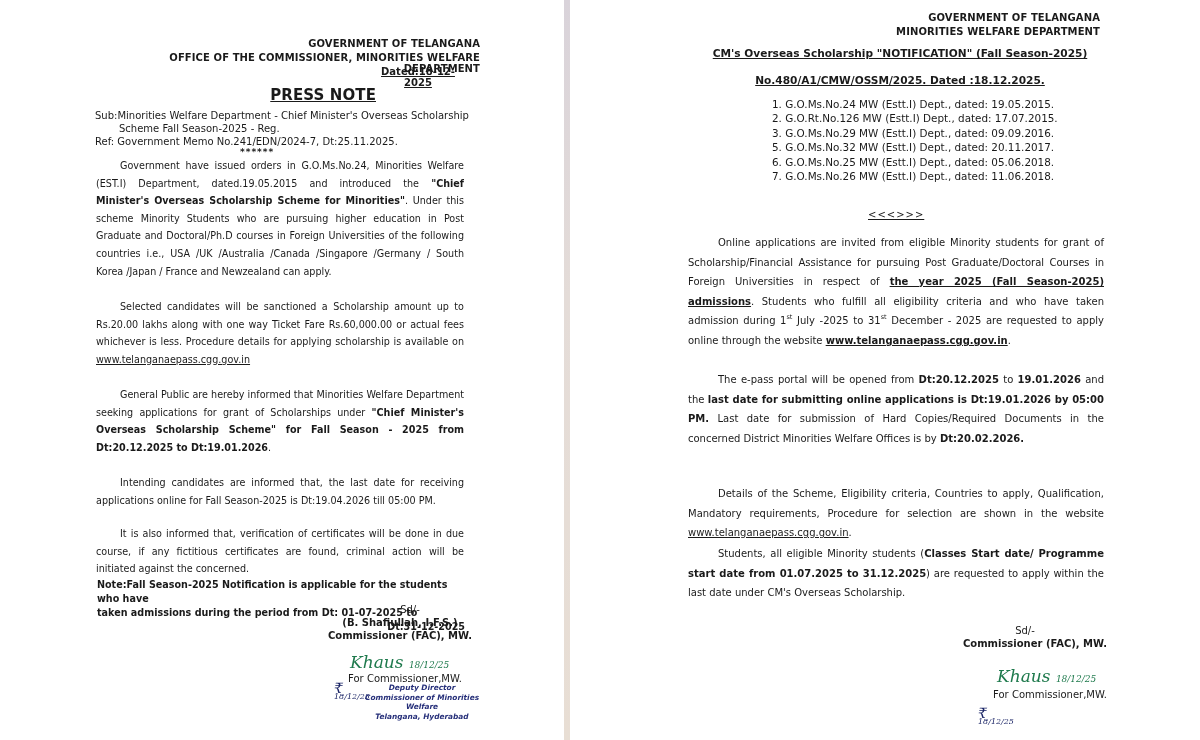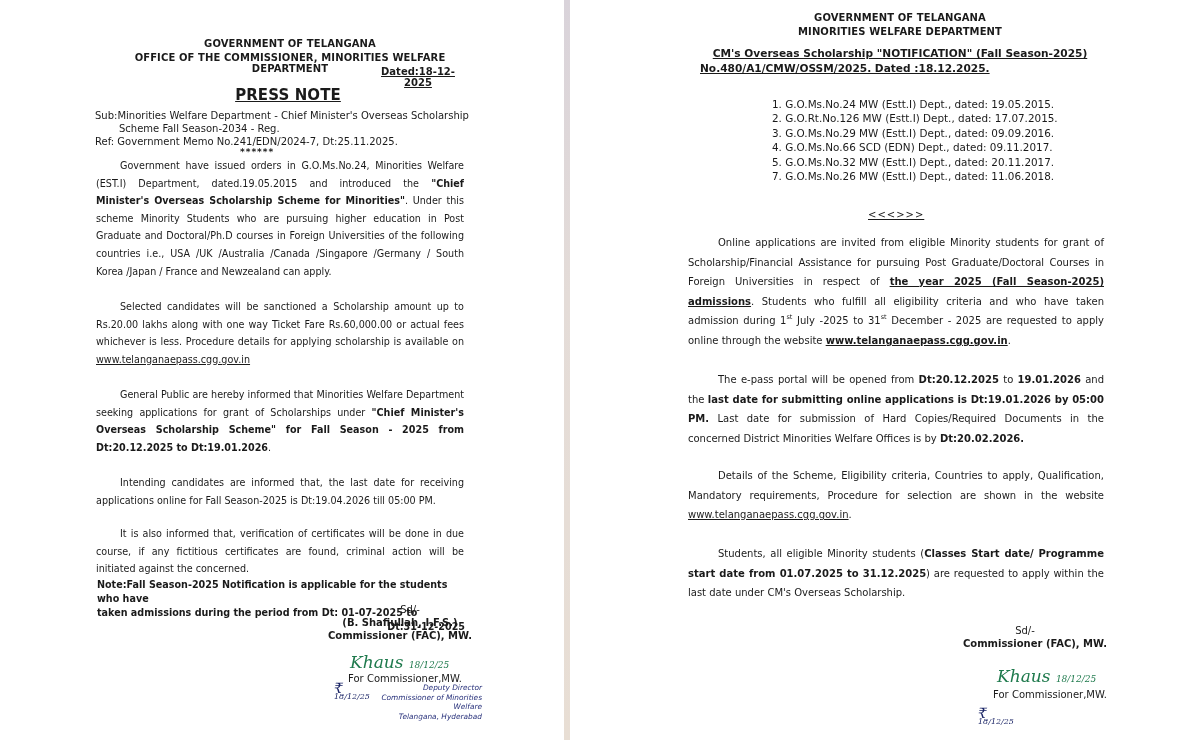--- a/index.html
+++ b/index.html
@@ -5,21 +5,21 @@
     * { box-sizing: border-box; margin: 0; padding: 0; }
     html, body { width: 1200px; height: 740px; overflow: hidden; background: #ffffff; }
     body { position: relative; font-family: "DejaVu Sans", sans-serif; color: #1a1a1a; }
 
     .page { position: absolute; top: 0; height: 740px; background: #ffffff; }
     #left-page { left: 0; width: 564px; }
     #right-page { left: 570px; width: 630px; }
     .divider { position: absolute; left: 564px; top: 0; width: 6px; height: 740px;
       background: linear-gradient(180deg, #d9d3da 0%, #e4dcd8 40%, #e8ded4 100%); }
 
-    .hdr { position: absolute; text-align: center; font-weight: bold; letter-spacing: 0.1px; }
+    .hdr { position: absolute; text-align: right; font-weight: bold; letter-spacing: 0.1px; }
     .u { text-decoration: underline; }
     .b { font-weight: bold; }
 
     .para { position: absolute; font-size: 9.6px; line-height: 17.6px; text-align: justify; text-align-last: auto; }
     .para .indent { display: inline-block; width: 24px; }
 
     
     #l-gov { left: 100px; top: 38px; width: 380px; font-size: 10px; }
     #l-office { left: 100px; top: 52px; width: 380px; font-size: 10px; }
     #l-dated { position: absolute; left: 370px; top: 66px; width: 96px; text-align: center; font-size: 10px; font-weight: bold; text-decoration: underline; }
@@ -37,35 +37,35 @@
     #l-note { position: absolute; left: 97px; top: 578px; width: 368px; font-size: 9.6px; font-weight: bold; line-height: 14px; }
     #l-note .end { float: right; margin-left: 8px; }
 
     .sig { position: absolute; text-align: center; font-size: 10px; line-height: 13px; }
     #l-sd { left: 380px; top: 603px; width: 60px; font-size: 10px; }
     #l-name { left: 300px; top: 616px; width: 200px; font-weight: bold; }
     #l-title { left: 300px; top: 629px; width: 200px; font-weight: bold; }
     #l-green { position: absolute; left: 350px; top: 652px; font-family: "DejaVu Serif", serif; font-style: italic; font-size: 17px; color: #1f7a4d; }
     #l-green .d { font-size: 9px; }
     #l-forcomm { left: 330px; top: 672px; width: 150px; }
-    #l-stamp { position: absolute; left: 362px; top: 683px; width: 120px; text-align: right; color: #27307a; font-weight: normal; font-size: 7.4px; line-height: 9.6px; font-style: italic; }
+    #l-stamp { position: absolute; left: 362px; top: 683px; width: 120px; text-align: center; color: #27307a; font-weight: bold; font-size: 7.4px; line-height: 9.6px; font-style: italic; }
     #l-initial { position: absolute; left: 334px; top: 680px; font-family: "DejaVu Serif", serif; font-style: italic; color: #1b2566; font-size: 14px; }
     #l-initial .d { font-size: 8px; display: block; margin-top: -4px; }
 
     
     #r-gov { left: 700px; top: 12px; width: 400px; font-size: 10px; position: absolute; }
     #r-dept { left: 700px; top: 26px; width: 400px; font-size: 10px; position: absolute; }
     #r-notif { position: absolute; left: 700px; top: 47px; width: 400px; text-align: center; font-size: 10.6px; font-weight: bold; text-decoration: underline; }
-    #r-no { position: absolute; left: 700px; top: 62px; width: 400px; font-size: 10.6px; font-weight: bold; text-decoration: underline; }
+    #r-no { position: absolute; left: 700px; top: 74px; width: 400px; text-align: center; font-size: 10.6px; font-weight: bold; text-decoration: underline; }
     #r-refs { position: absolute; left: 772px; top: 97px; width: 300px; font-size: 10.4px; line-height: 14.4px; list-style: none; }
     #r-sep { position: absolute; left: 868px; top: 209px; font-size: 10px; text-decoration: underline; letter-spacing: 1px; }
 
     #r-p1 { left: 688px; top: 233px; width: 416px; font-size: 10px; line-height: 19.6px; }
     #r-p2 { left: 688px; top: 370px; width: 416px; font-size: 10px; line-height: 19.6px; }
-    #r-p3 { left: 688px; top: 466px; width: 416px; font-size: 10px; line-height: 19.6px; }
+    #r-p3 { left: 688px; top: 484px; width: 416px; font-size: 10px; line-height: 19.6px; }
     #r-p4 { left: 688px; top: 544px; width: 416px; font-size: 10px; line-height: 19.6px; }
     sup { font-size: 6.5px; vertical-align: 5px; line-height: 0; }
 
     #r-sd { left: 1000px; top: 624px; width: 50px; font-size: 10px; }
     #r-title { left: 950px; top: 637px; width: 170px; font-weight: bold; }
     #r-green { position: absolute; left: 997px; top: 666px; font-family: "DejaVu Serif", serif; font-style: italic; font-size: 17px; color: #1f7a4d; }
     #r-green .d { font-size: 9px; }
     #r-forcomm { left: 975px; top: 688px; width: 150px; }
     #r-initial { position: absolute; left: 978px; top: 705px; font-family: "DejaVu Serif", serif; font-style: italic; color: #1b2566; font-size: 14px; }
     #r-initial .d { font-size: 8px; display: block; margin-top: -4px; }
@@ -77,21 +77,21 @@
 <div class="divider"></div>
 <div class="page" id="right-page"></div>
 
 <div class="hdr" id="l-gov">GOVERNMENT OF TELANGANA</div>
 <div class="hdr" id="l-office">OFFICE OF THE COMMISSIONER, MINORITIES WELFARE DEPARTMENT</div>
 <div id="l-dated">Dated:18-12-2025</div>
 <div class="hdr" id="l-press">PRESS NOTE</div>
 
 <div id="l-sub">
   <span>Sub:Minorities Welfare Department - Chief Minister's Overseas Scholarship</span>
-  <span class="sub2">Scheme Fall Season-2034 - Reg.</span>
+  <span class="sub2">Scheme Fall Season-2025 - Reg.</span>
 </div>
 <div id="l-ref">Ref: Government Memo No.241/EDN/2024-7, Dt:25.11.2025.</div>
 <div id="l-stars">******</div>
 
 <div class="para" id="l-p1"><span class="indent"></span><span>Government have issued orders in G.O.Ms.No.24, Minorities Welfare (EST.I) Department, dated.19.05.2015 and introduced the </span><span class="b">"Chief Minister's Overseas Scholarship Scheme for Minorities"</span><span>. Under this scheme Minority Students who are pursuing higher education in Post Graduate and Doctoral/Ph.D courses in Foreign Universities of the following countries i.e., USA /UK /Australia /Canada /Singapore /Germany / South Korea /Japan / France and Newzealand can apply.</span></div>
 
 <div class="para" id="l-p2"><span class="indent"></span><span>Selected candidates will be sanctioned a Scholarship amount up to Rs.20.00 lakhs along with one way Ticket Fare Rs.60,000.00 or actual fees whichever is less. Procedure details for applying scholarship is available on </span><span class="u">www.telanganaepass.cgg.gov.in</span></div>
 
 <div class="para" id="l-p3"><span class="indent"></span><span>General Public are hereby informed that Minorities Welfare Department seeking applications for grant of Scholarships under </span><span class="b">"Chief Minister's Overseas Scholarship Scheme" for Fall Season - 2025 from Dt:20.12.2025 to Dt:19.01.2026</span><span>.</span></div>
 
@@ -118,22 +118,22 @@
 
 <div class="hdr" id="r-gov">GOVERNMENT OF TELANGANA</div>
 <div class="hdr" id="r-dept">MINORITIES WELFARE DEPARTMENT</div>
 <div id="r-notif">CM's Overseas Scholarship "NOTIFICATION" (Fall Season-2025)</div>
 <div id="r-no">No.480/A1/CMW/OSSM/2025. Dated  :18.12.2025.</div>
 
 <ul id="r-refs">
   <li>1. G.O.Ms.No.24 MW (Estt.I) Dept., dated: 19.05.2015.</li>
   <li>2. G.O.Rt.No.126 MW (Estt.I) Dept., dated: 17.07.2015.</li>
   <li>3. G.O.Ms.No.29 MW (Estt.I) Dept., dated: 09.09.2016.</li>
-  <li>4. G.O.Ms.No.66 SCD (EDN) Dept., dated: 09.11.2017.</li>
   <li>5. G.O.Ms.No.32 MW (Estt.I) Dept., dated: 20.11.2017.</li>
+  <li>6. G.O.Ms.No.25 MW (Estt.I) Dept., dated: 05.06.2018.</li>
   <li>7. G.O.Ms.No.26 MW (Estt.I) Dept., dated: 11.06.2018.</li>
 </ul>
 <div id="r-sep">&lt;&lt;&lt;&gt;&gt;&gt;</div>
 
 <div class="para" id="r-p1"><span class="indent" style="width:30px"></span><span>Online applications are invited from eligible Minority students for grant of Scholarship/Financial Assistance for pursuing Post Graduate/Doctoral Courses in Foreign Universities in respect of </span><span class="b u">the year 2025 (Fall Season-2025) admissions</span><span>. Students who fulfill all eligibility criteria and who have taken admission during 1</span><sup>st</sup><span> July -2025 to 31</span><sup>st</sup><span> December - 2025 are requested to apply online through the website </span><span class="b u">www.telanganaepass.cgg.gov.in</span><span>.</span></div>
 
 <div class="para" id="r-p2"><span class="indent" style="width:30px"></span><span>The e-pass portal will be opened from </span><span class="b">Dt:20.12.2025</span><span> to </span><span class="b">19.01.2026</span><span> and the </span><span class="b">last date for submitting online applications is Dt:19.01.2026 by 05:00 PM.</span><span> Last date for submission of Hard Copies/Required Documents in the concerned District Minorities Welfare Offices is by </span><span class="b">Dt:20.02.2026.</span></div>
 
 <div class="para" id="r-p3"><span class="indent" style="width:30px"></span><span>Details of the Scheme, Eligibility criteria, Countries to apply, Qualification, Mandatory requirements, Procedure for selection are shown in the website </span><span class="u">www.telanganaepass.cgg.gov.in</span><span>.</span></div>
 

